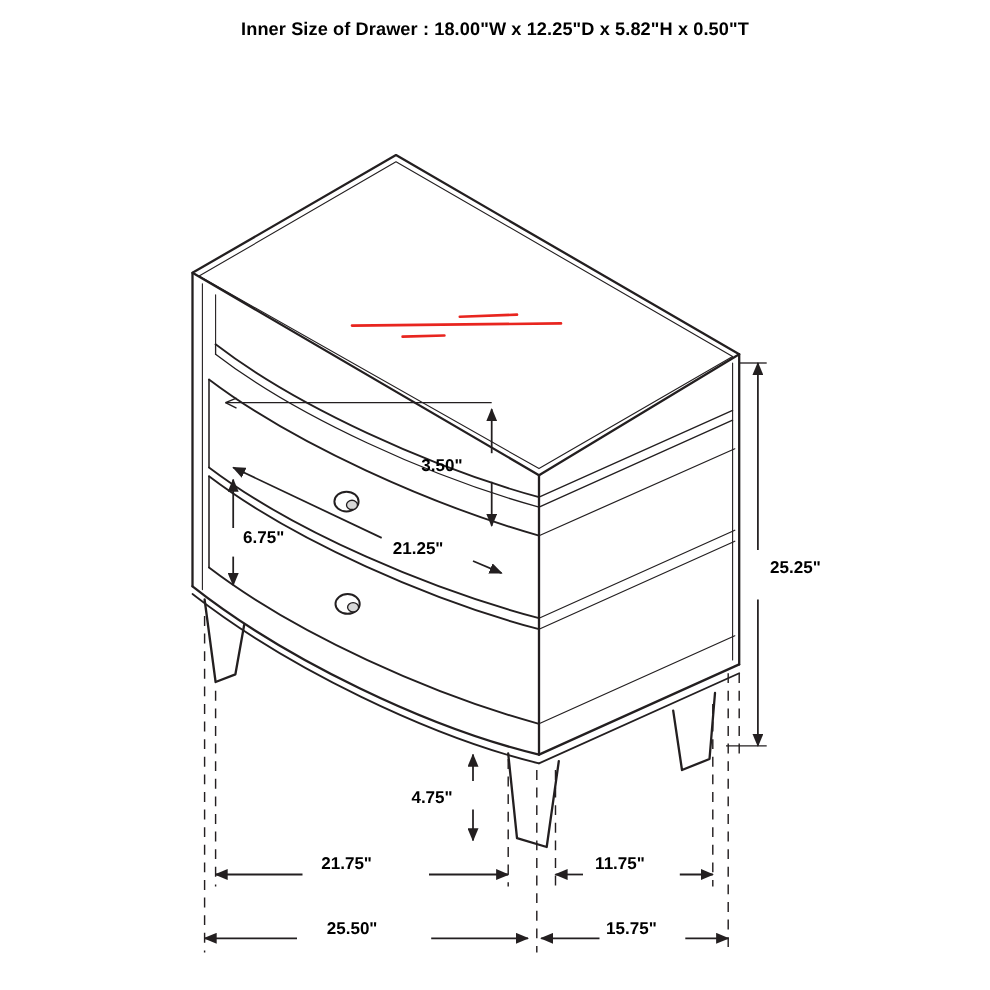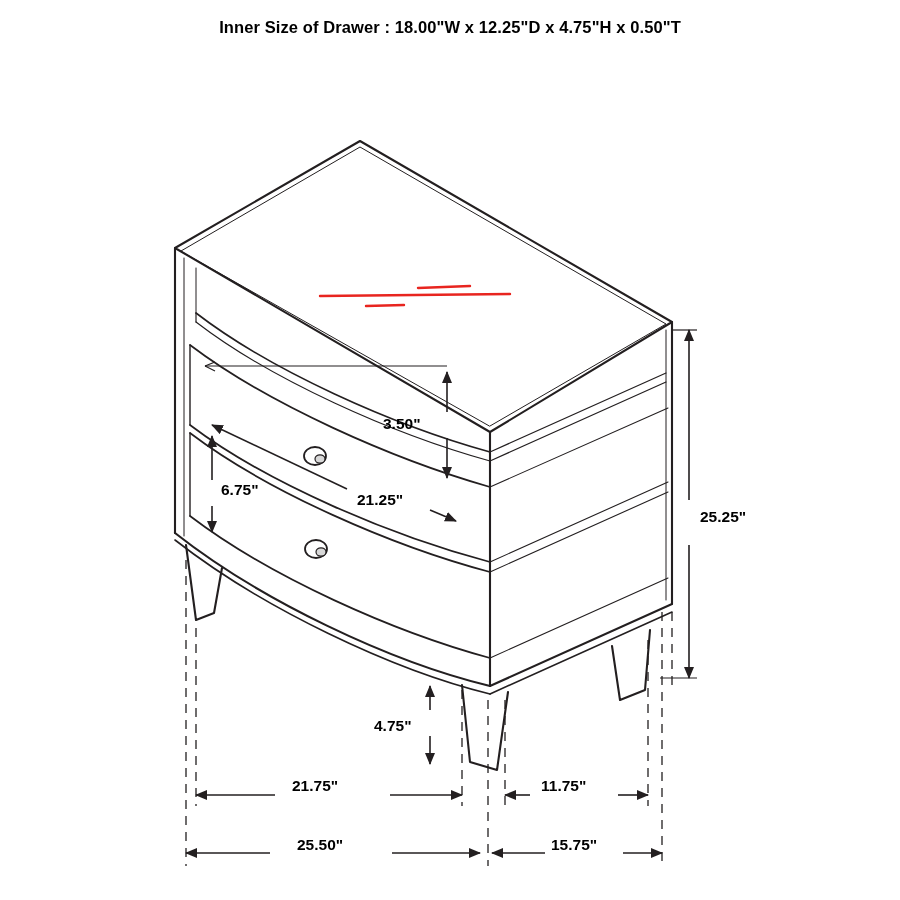--- a/index.html
+++ b/index.html
@@ -40,21 +40,21 @@
     font-weight: bold;
     color: #000000;
     white-space: nowrap;
   }
 </style>
 </head>
 <body>
 
 <div id="stage">
 
-  <div id="title">Inner Size of Drawer : 18.00"W x 12.25"D x 4.75"H x 0.50"T</div>
+  <div id="title">Inner Size of Drawer : 18.00"W x 12.25"D x 5.82"H x 0.50"T</div>
 
   <svg id="drawing" width="900" height="900" viewBox="0 0 900 900">
     <defs>
       <marker id="arrH" markerWidth="12" markerHeight="10" refX="11" refY="5" orient="auto" markerUnits="userSpaceOnUse">
         <path d="M0,0 L12,5 L0,10 Z" fill="#231f20"></path>
       </marker>
       <marker id="arrHs" markerWidth="12" markerHeight="10" refX="1" refY="5" orient="auto" markerUnits="userSpaceOnUse">
         <path d="M12,0 L0,5 L12,10 Z" fill="#231f20"></path>
       </marker>
     </defs>

